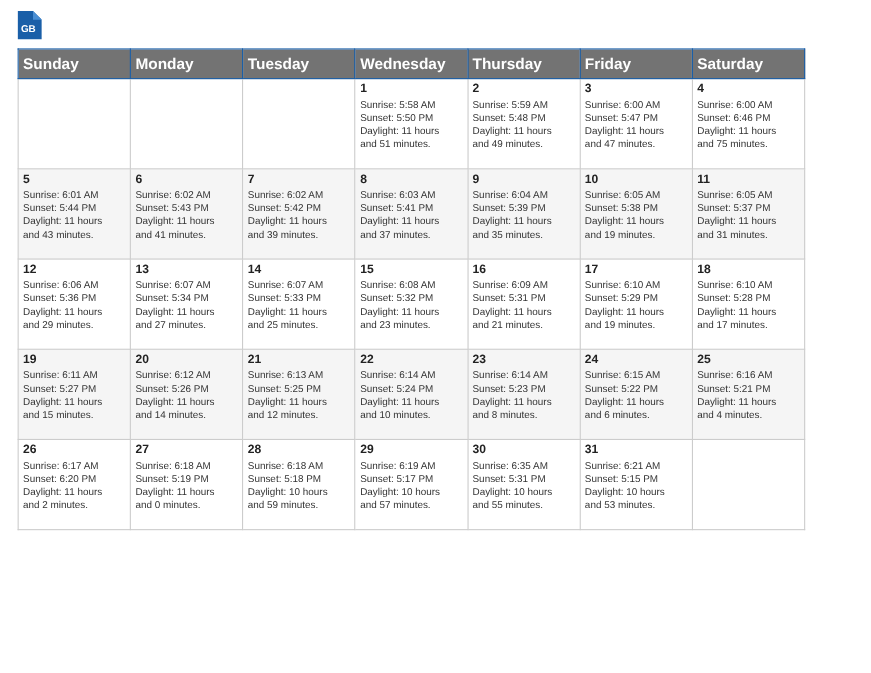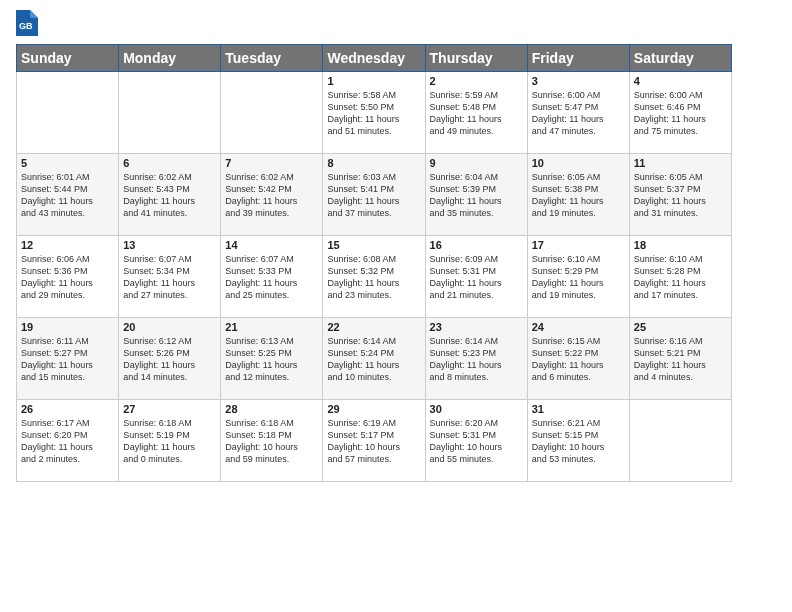--- a/index.html
+++ b/index.html
@@ -335,21 +335,21 @@
           </td>
           <td>
             <span class="day-num">29</span>
             <div class="cell-text">Sunrise: 6:19 AM</div>
             <div class="cell-text">Sunset: 5:17 PM</div>
             <div class="cell-text">Daylight: 10 hours</div>
             <div class="cell-text">and 57 minutes.</div>
           </td>
           <td>
             <span class="day-num">30</span>
-            <div class="cell-text">Sunrise: 6:20 AM</div>
+            <div class="cell-text">Sunrise: 6:35 AM</div>
             <div class="cell-text">Sunset: 5:31 PM</div>
             <div class="cell-text">Daylight: 10 hours</div>
             <div class="cell-text">and 55 minutes.</div>
           </td>
           <td>
             <span class="day-num">31</span>
             <div class="cell-text">Sunrise: 6:21 AM</div>
             <div class="cell-text">Sunset: 5:15 PM</div>
             <div class="cell-text">Daylight: 10 hours</div>
             <div class="cell-text">and 53 minutes.</div>

